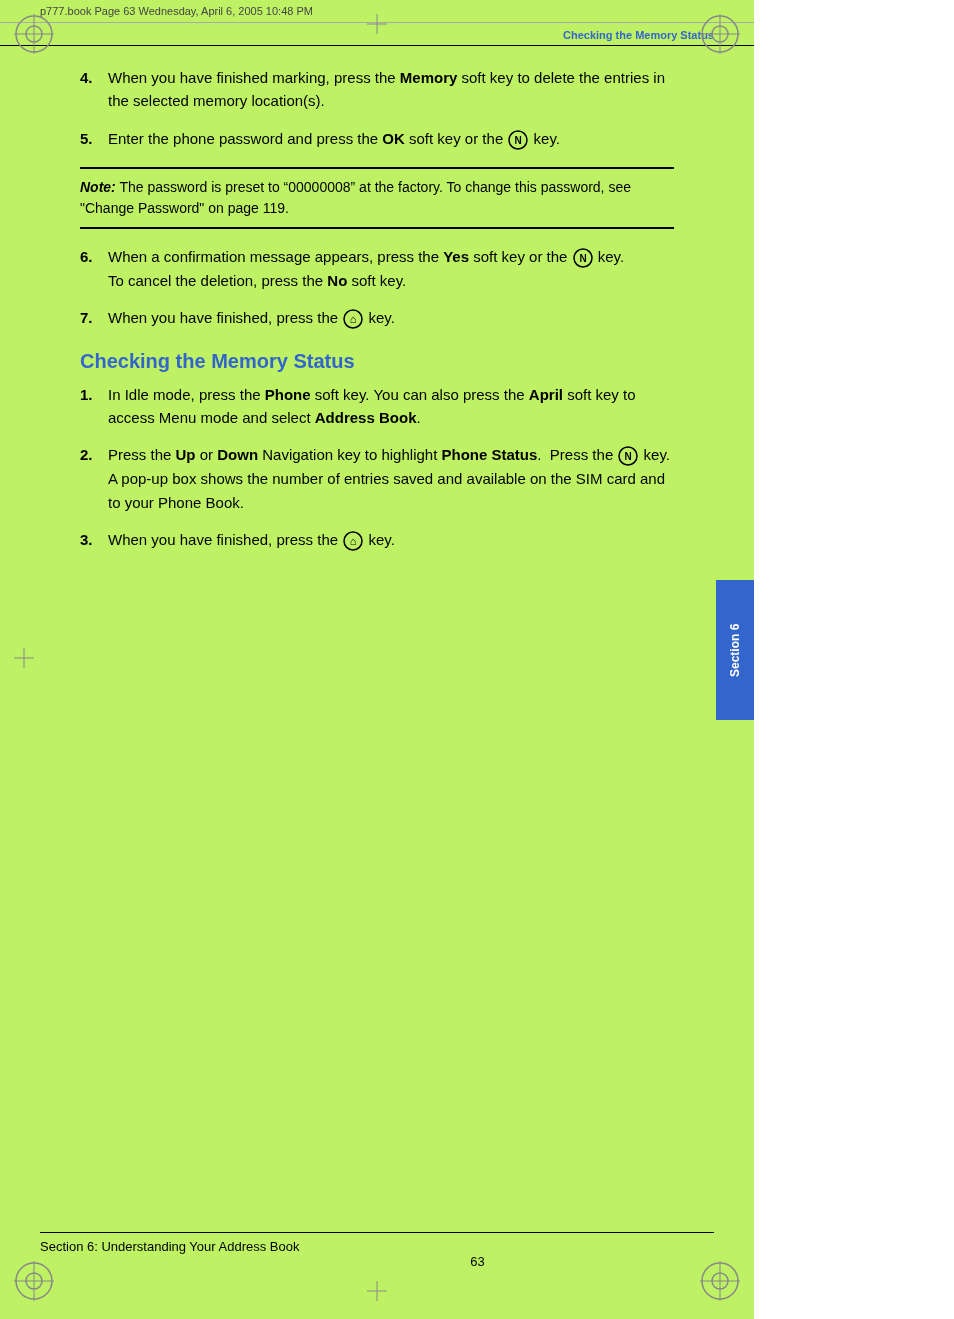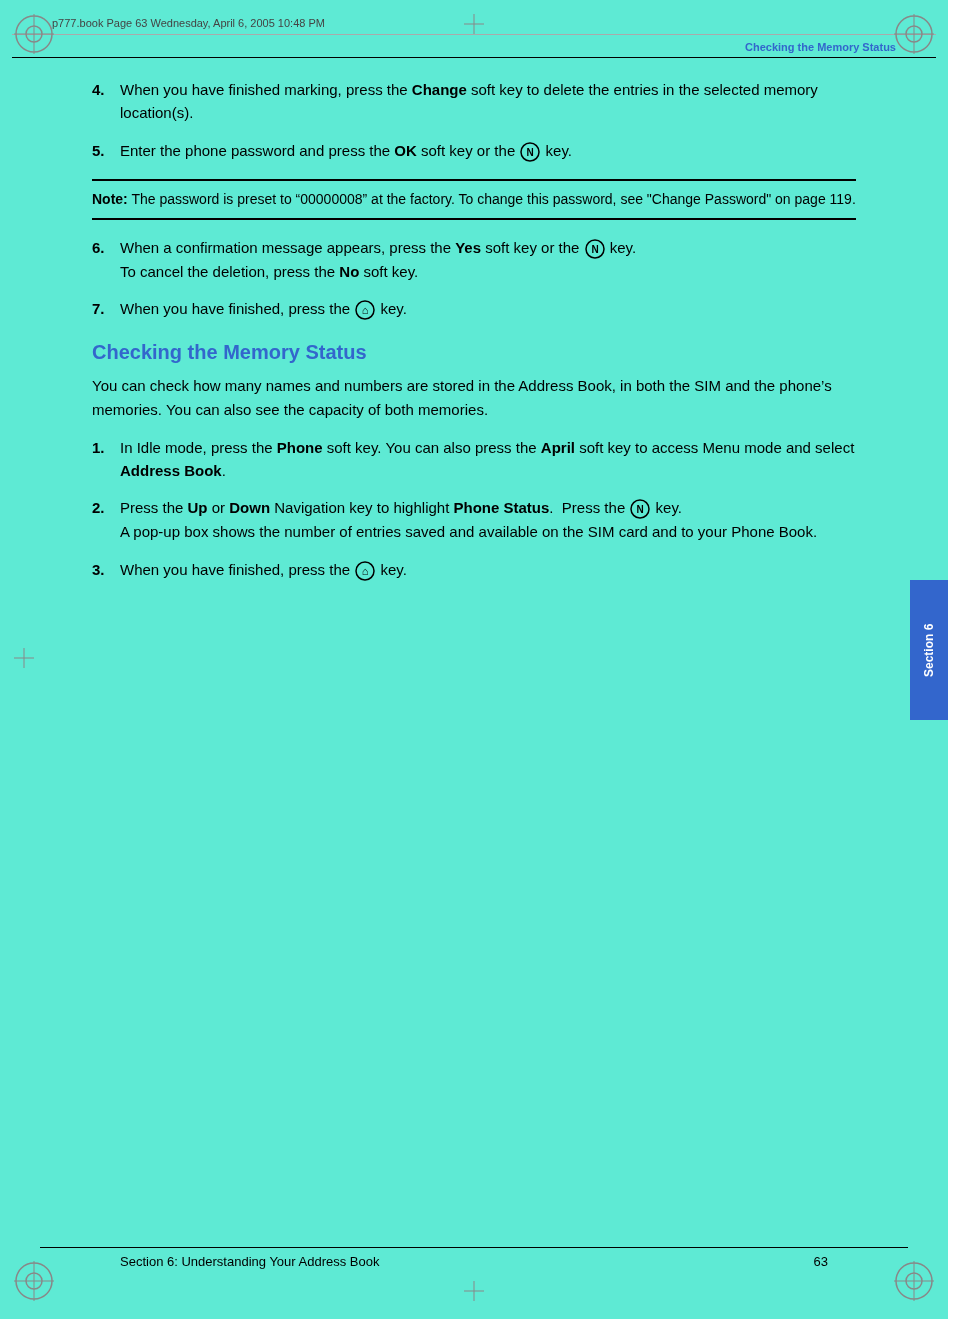--- a/index.html
+++ b/index.html
@@ -8,25 +8,25 @@
       width: 954px;
       min-height: 1319px;
       background: #ffffff;
       font-family: Georgia, 'Times New Roman', serif;
       font-size: 15px;
       color: #000000;
       position: relative;
     }
 
     .page-container {
-      width: 948px;
+      width: 754px;
       min-height: 1319px;
-      background: #5eead4;
+      background: #bef264;
       position: relative;
-      padding: 12px;
+      padding: 0;
     }
 
     
     .header-bar {
       width: 100%;
       border-bottom: 1px solid #000;
       padding: 6px 40px 4px 40px;
       display: flex;
       justify-content: flex-end;
       align-items: center;
@@ -86,20 +86,21 @@
       border-bottom: 2px solid #000;
       padding: 8px 0;
       margin: 16px 0;
       font-size: 14px;
       font-family: Arial, sans-serif;
       line-height: 1.5;
     }
 
     .note-box .note-label {
       font-weight: bold;
+      font-style: italic;
     }
 
     
     .section-heading {
       color: #3366cc;
       font-size: 20px;
       font-family: Arial, sans-serif;
       font-weight: bold;
       margin: 20px 0 10px 0;
     }
@@ -206,21 +207,21 @@
 
   <div class="section-tab">
     <span>Section 6</span>
   </div>
 
   <div class="main-content">
 
     <div>
       <div class="step">
         <span class="step-num">4.</span>
-        <span class="step-content">When you have finished marking, press the <strong>Change</strong> soft key to delete the entries in the selected memory location(s).</span>
+        <span class="step-content">When you have finished marking, press the <strong>Memory</strong> soft key to delete the entries in the selected memory location(s).</span>
       </div>
 
       <div class="step">
         <span class="step-num">5.</span>
         <span class="step-content">Enter the phone password and press the <strong>OK</strong> soft key or the
           <span style="display:inline-flex;align-items:center;vertical-align:middle;">
             <svg width="22" height="22" viewBox="0 0 22 22" style="vertical-align:middle;">
               <circle cx="11" cy="11" r="9" fill="none" stroke="#000" stroke-width="1.5"></circle>
               <text x="11" y="15" text-anchor="middle" font-size="10" font-family="Arial" font-weight="bold" fill="#000">N</text>
             </svg>
@@ -260,21 +261,20 @@
               <text x="11" y="15" text-anchor="middle" font-size="11" font-family="Arial" fill="#000">⌂</text>
             </svg>
           </span>
           key.
         </span>
       </div>
     </div>
 
     <h2 class="section-heading">Checking the Memory Status</h2>
 
-    <p class="body-para">You can check how many names and numbers are stored in the Address Book, in both the SIM and the phone’s memories. You can also see the capacity of both memories.</p>
 
     <div>
       <div class="step">
         <span class="step-num">1.</span>
         <span class="step-content">
           In Idle mode, press the <strong>Phone</strong> soft key. You can also press the <strong>April</strong> soft key to access Menu mode and select <strong>Address Book</strong>.
         </span>
       </div>
 
       <div class="step">

